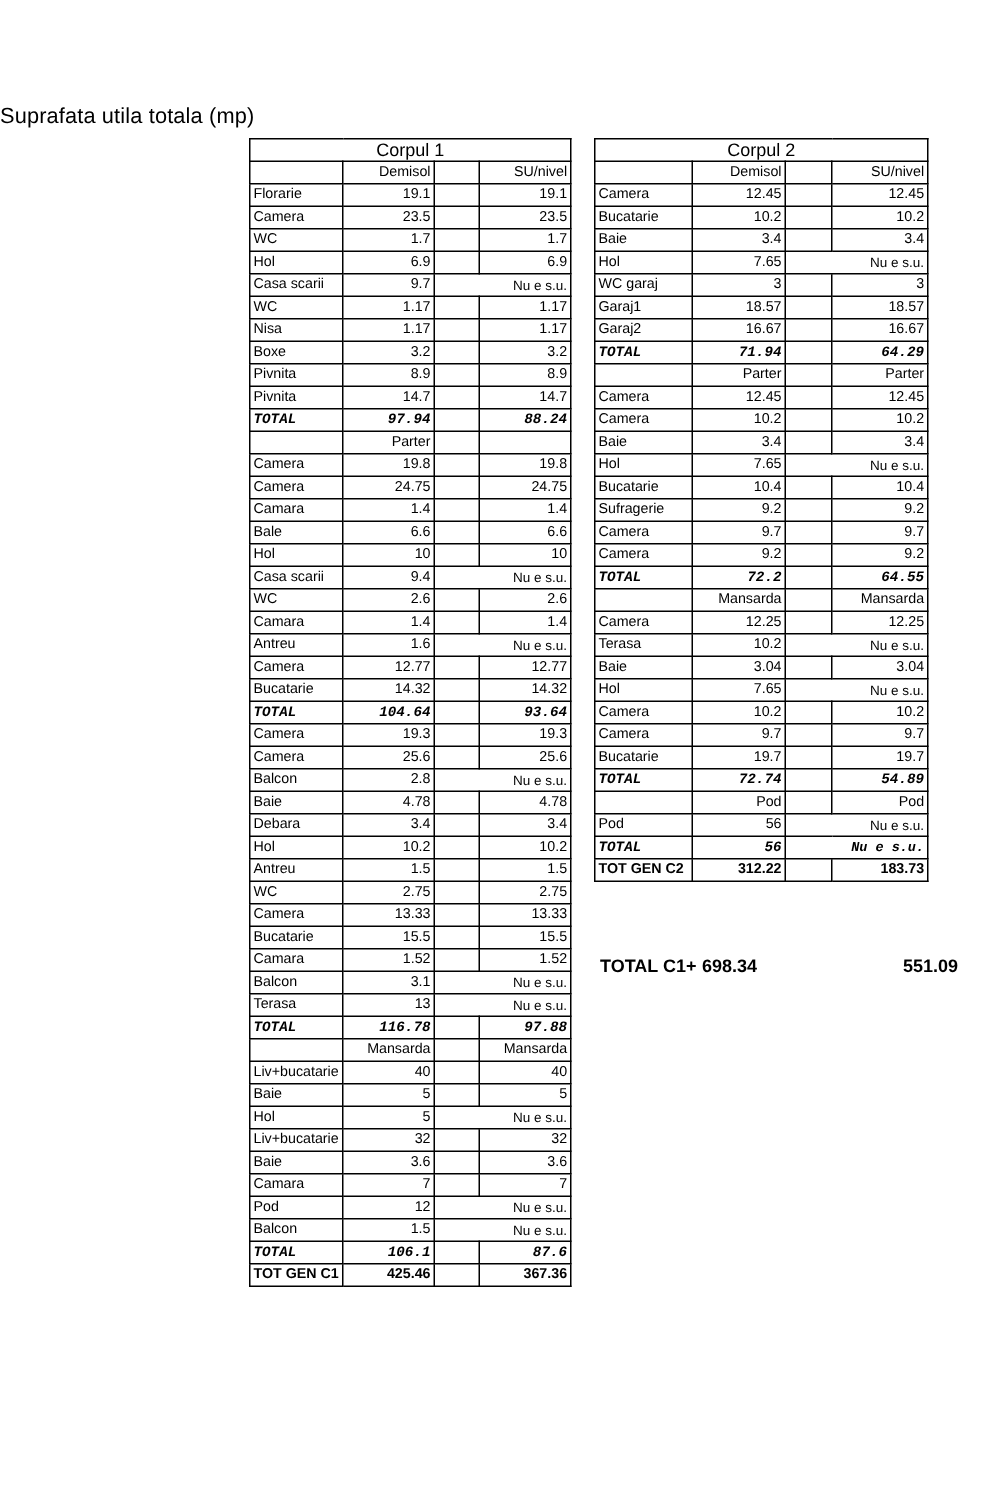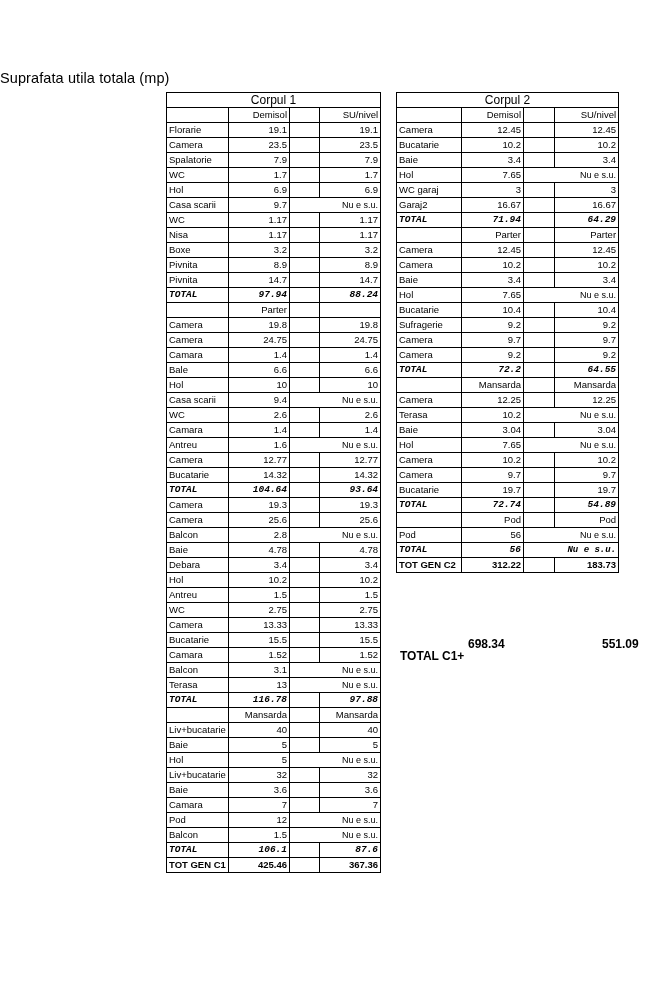--- a/index.html
+++ b/index.html
@@ -84,21 +84,21 @@
   #grand-total-line {
     position: absolute;
     left: 400px;
     top: 637px;
     width: 240px;
     height: 16px;
     font-size: 12px;
     font-weight: bold;
   }
   #grand-total-line .gt-label {
-    position: absolute; left: 0; top: 12px; text-align: center;
+    position: absolute; left: 0; top: 0; text-align: center;
   }
   #grand-total-line .gt-v1 {
     position: absolute; left: 68px; top: 0;
   }
   #grand-total-line .gt-v2 {
     position: absolute; left: 160px; top: 0; margin-left: 42px;
   }
 </style>
 </head>
 <body>
@@ -128,26 +128,20 @@
         <td class="num"></td>
         <td class="num">19.1</td>
       </tr>
       <tr class="">
         <td class="txt">Camera</td>
         <td class="num">23.5</td>
         <td class="num"></td>
         <td class="num">23.5</td>
       </tr>
       <tr class="">
-        <td class="txt">Spalatorie</td>
-        <td class="num">7.9</td>
-        <td class="num"></td>
-        <td class="num">7.9</td>
-      </tr>
-      <tr class="">
         <td class="txt">WC</td>
         <td class="num">1.7</td>
         <td class="num"></td>
         <td class="num">1.7</td>
       </tr>
       <tr class="">
         <td class="txt">Hol</td>
         <td class="num">6.9</td>
         <td class="num"></td>
         <td class="num">6.9</td>
@@ -456,20 +450,26 @@
         <td class="num">7.65</td>
         <td class="note" colspan="2">Nu e s.u.</td>
       </tr>
       <tr class="">
         <td class="txt">WC garaj</td>
         <td class="num">3</td>
         <td class="num"></td>
         <td class="num">3</td>
       </tr>
       <tr class="">
+        <td class="txt">Garaj1</td>
+        <td class="num">18.57</td>
+        <td class="num"></td>
+        <td class="num">18.57</td>
+      </tr>
+      <tr class="">
         <td class="txt">Garaj2</td>
         <td class="num">16.67</td>
         <td class="num"></td>
         <td class="num">16.67</td>
       </tr>
       <tr class="row-total">
         <td class="txt">TOTAL</td>
         <td class="num">71.94</td>
         <td class="num"></td>
         <td class="num">64.29</td>

